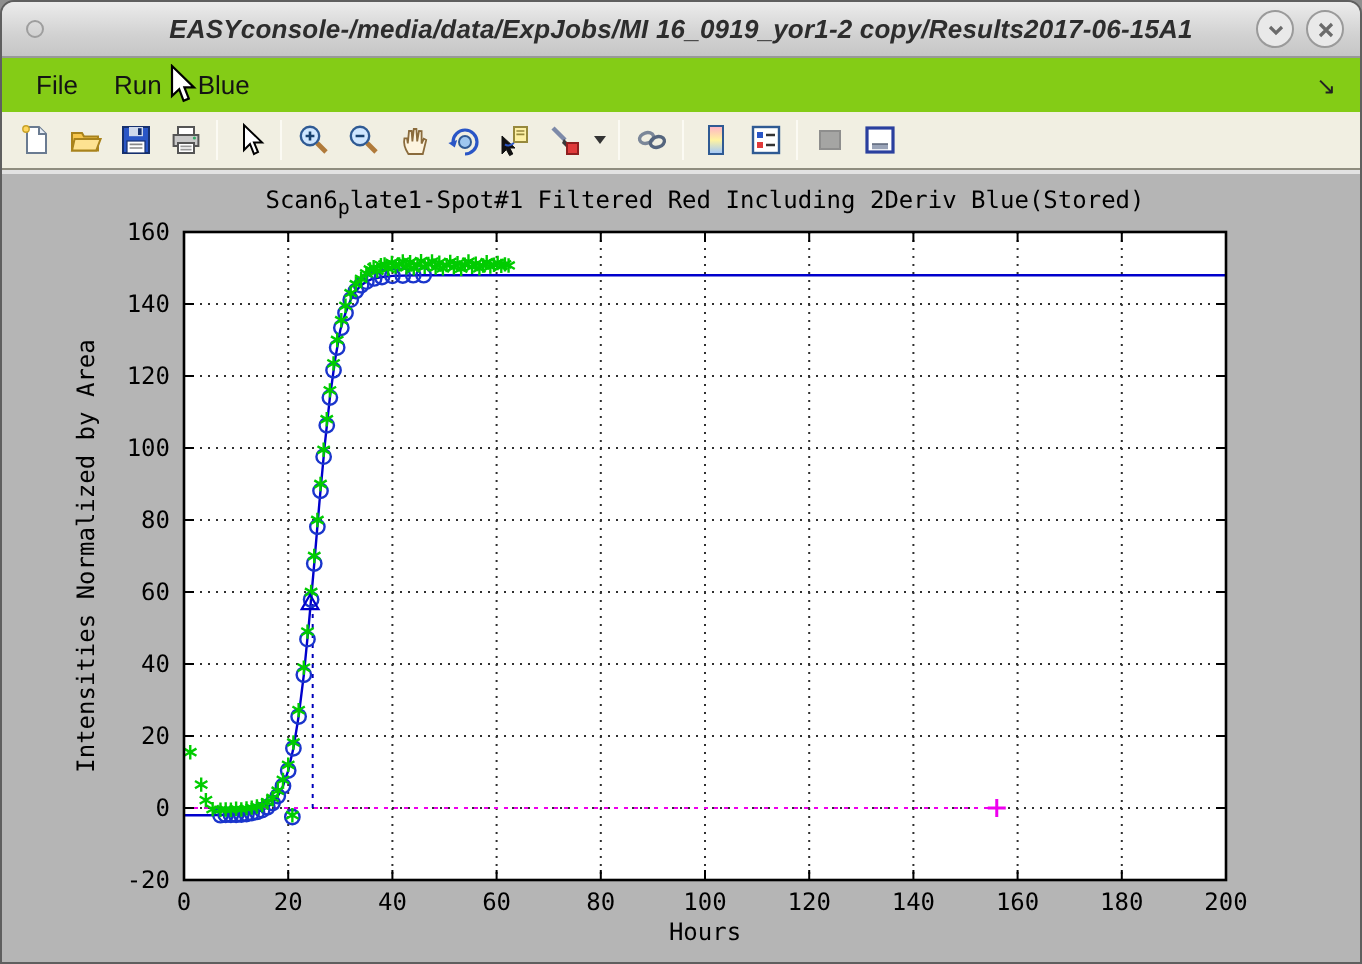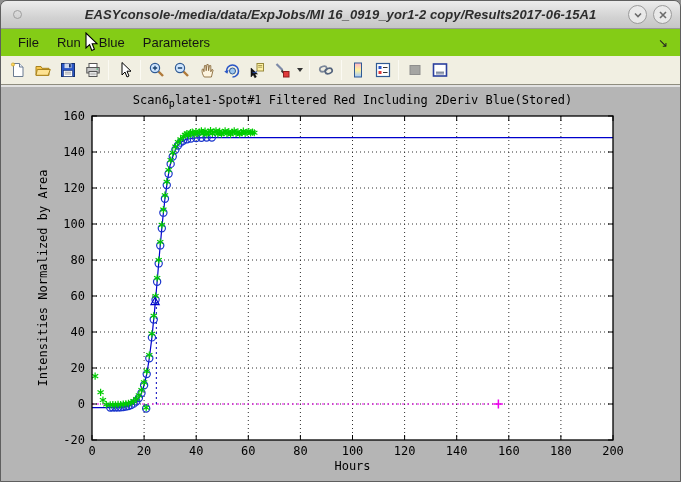--- a/index.html
+++ b/index.html
@@ -53,21 +53,20 @@
             <path d="M2 2 L8 8 M8 2 L2 8" stroke="#6b6b6b" stroke-width="1.6"></path>
           </svg>
       </span>
     </span>
   </div>
 
   <div class="menubar">
     <span class="menu-item">File</span>
     <span class="menu-item">Run</span>
     <span class="menu-item">Blue</span>
-    <span class="menu-item">Parameters</span>
     <span class="menu-overflow">↘</span>
   </div>
 
   <div class="toolbar">
     <span class="tbtn" title="New Figure">
       <svg width="18" height="18" viewBox="0 0 18 18">
           <path d="M4.5 2.5 h6 l3.5 3.5 v9.5 h-9.5 z" fill="#ffffff" stroke="#6a7b91"></path>
           <path d="M10.5 2.5 v3.5 h3.5" fill="#e8eef6" stroke="#6a7b91"></path>
           <circle cx="4" cy="3.5" r="1.6" fill="#ffd75e" stroke="#c9a227" stroke-width="0.7"></circle>
         </svg>

